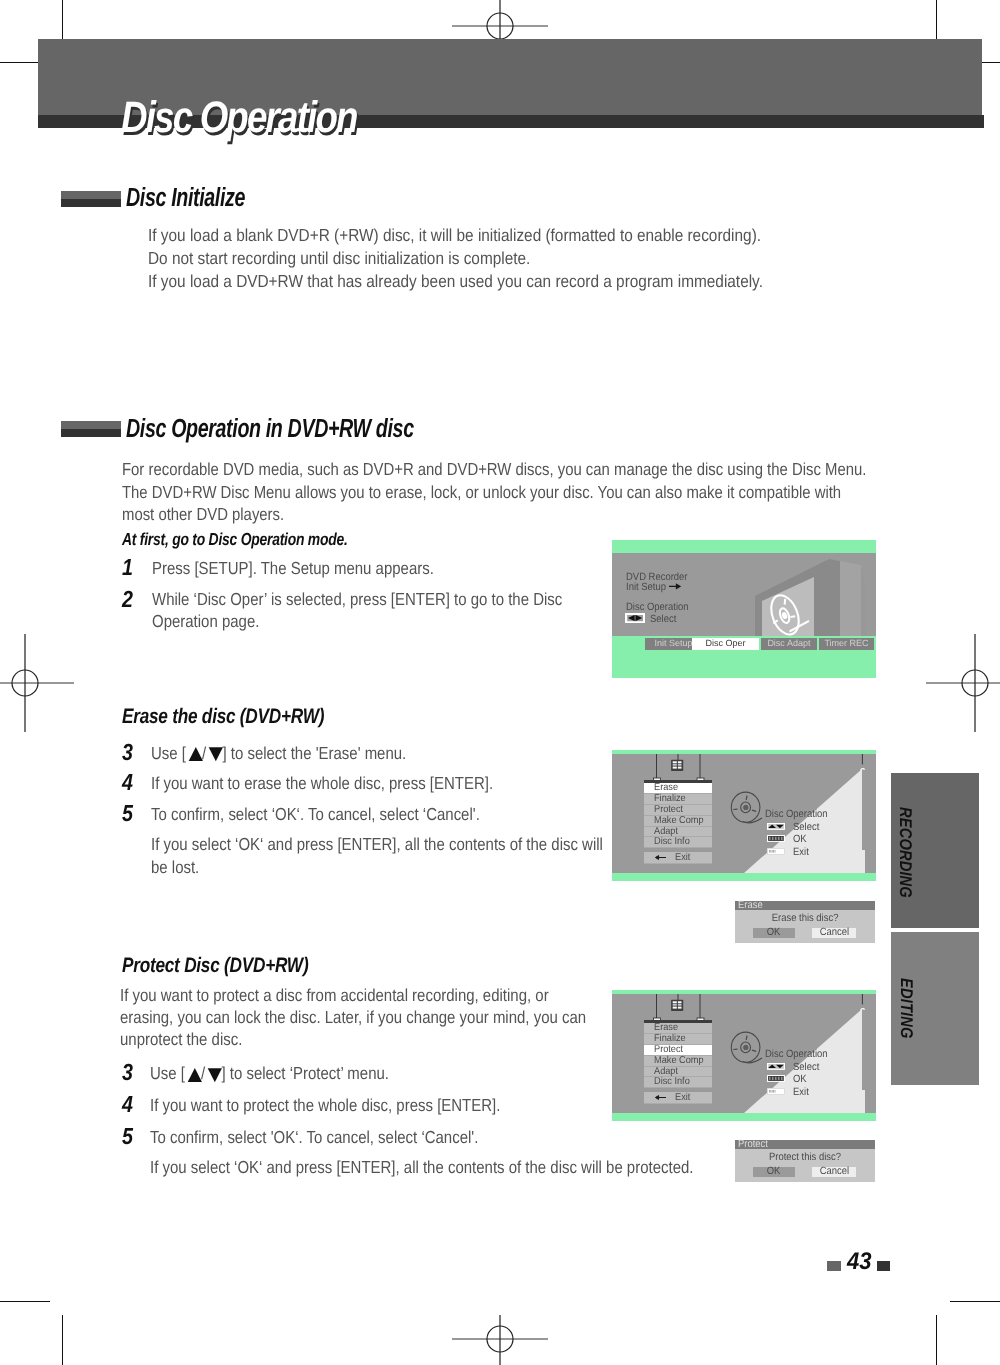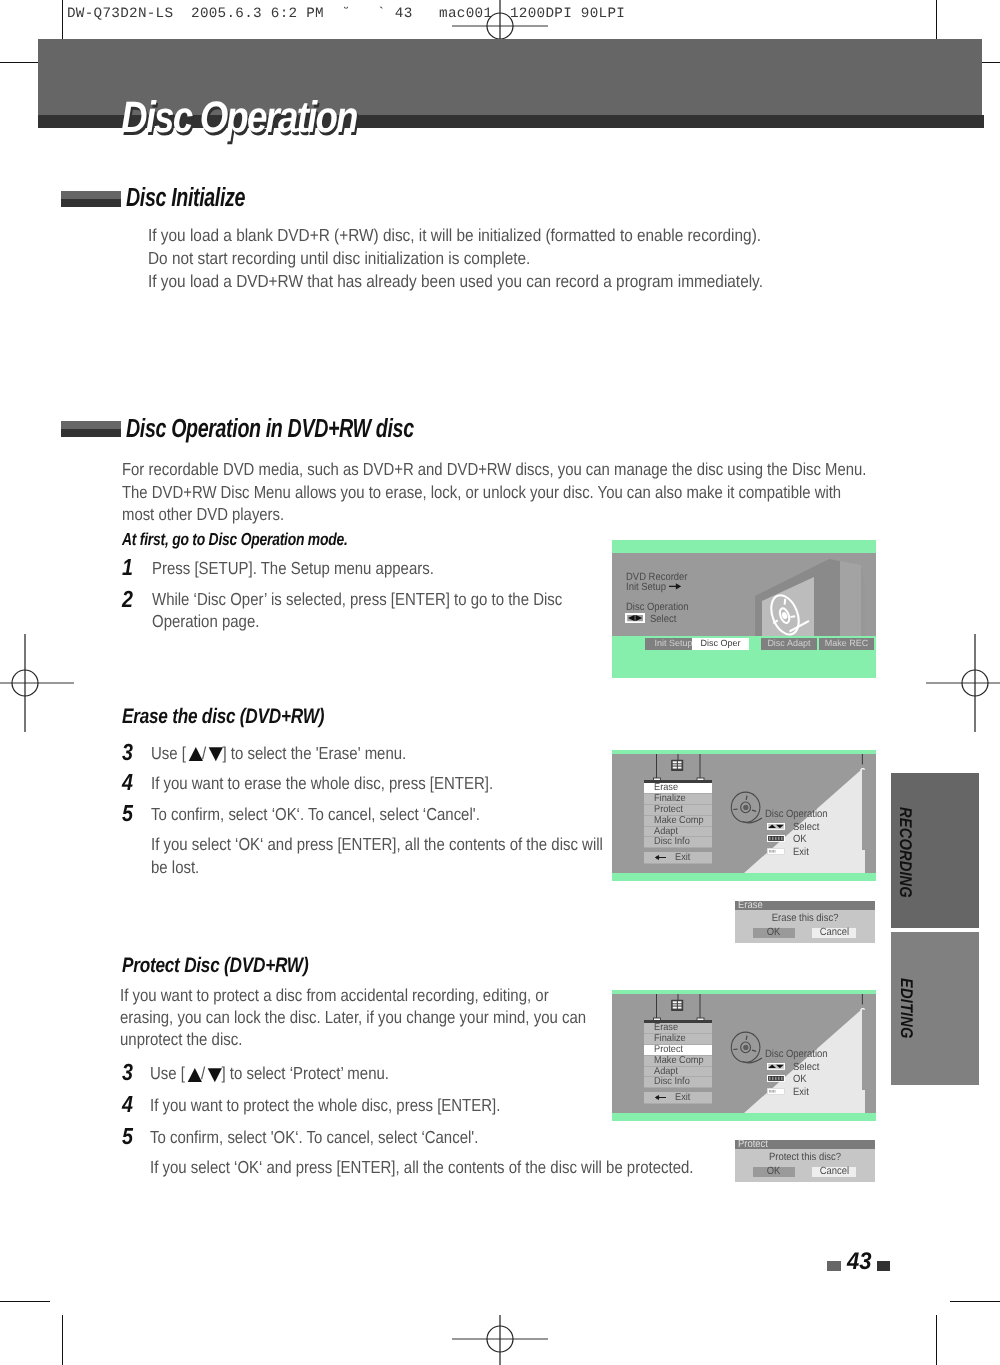--- a/index.html
+++ b/index.html
@@ -107,21 +107,20 @@
     <line x1="49" y1="0" x2="49" y2="98" stroke="#777" stroke-width="2"></line>
     <line x1="0" y1="49" x2="74" y2="49" stroke="#333" stroke-width="1.2"></line>
     <circle cx="49" cy="49" r="13" fill="none" stroke="#222" stroke-width="1.2"></circle>
   </svg>
   <svg class="reg" style="left:452px;top:1315px;width:96px;height:50px" viewBox="0 0 96 50">
     <line x1="48" y1="0" x2="48" y2="50" stroke="#777" stroke-width="2"></line>
     <line x1="0" y1="24" x2="96" y2="24" stroke="#333" stroke-width="1.2"></line>
     <circle cx="48" cy="24" r="13" fill="none" stroke="#222" stroke-width="1.2"></circle>
   </svg>
 
-  <div class="printhdr">DW-Q73D2N-LS  2005.6.3 6:2 PM  ˘   ` 43   mac001  1200DPI 90LPI</div>
 
   <div class="banner"></div>
   <div class="bannerbar"></div>
   <div class="btitle">Disc Operation</div>
 
   <div class="sbullet" style="left:61px;top:191px;">
     <i class="t"></i>
       <i class="b"></i>
     </div>
   <div class="shead" style="left:126px;top:182px;">Disc Initialize</div>
@@ -181,23 +180,23 @@
         <rect x="0" y="0" width="20.2" height="10.2" fill="#ffffff"></rect>
         <rect x="2.2" y="2.0" width="15.8" height="6.2" fill="#9e9e9e"></rect>
         <path d="M3.0 5.1 L9.3 2.1 L9.3 8.1 Z" fill="#111111"></path>
         <path d="M17.2 5.1 L10.9 2.1 L10.9 8.1 Z" fill="#111111"></path>
         <rect x="9.3" y="2.1" width="0.5" height="6.0" fill="#111111"></rect>
         <rect x="10.4" y="2.1" width="0.5" height="6.0" fill="#111111"></rect>
       </svg>
       <div class="osd" style="left:38.2px;top:61.2px;">Select</div>
     </div>
     <div class="tabbtn" style="left:33px;top:98.2px;width:56.8px;">Init Setup</div>
-    <div class="tabbtn active" style="left:80px;top:98.2px;width:57px;">Disc Oper</div>
+    <div class="tabbtn active" style="left:80px;top:98.2px;width:67px;">Disc Oper</div>
     <div class="tabbtn" style="left:149px;top:98.2px;width:55.8px;">Disc Adapt</div>
-    <div class="tabbtn" style="left:207px;top:98.2px;width:55px;">Make REC</div>
+    <div class="tabbtn" style="left:207px;top:98.2px;width:55px;">Timer REC</div>
   </div>
 
   <div class="h3" style="left:122px;top:704.5px;">Erase the disc  (DVD+RW)</div>
 
   <div class="num" style="left:122px;top:738.6px;">3</div>
   <div class="body n" style="left:151px;top:741.5px;width:470px;"><span>Use [</span><span class="tri">▲</span><span>/</span><span class="tri">▼</span><span>] to select the 'Erase' menu.</span></div>
 
   <div class="num" style="left:122px;top:768.6px;">4</div>
   <div class="body n" style="left:151px;top:771.5px;width:470px;">If you want to erase the whole disc, press [ENTER].</div>
 

